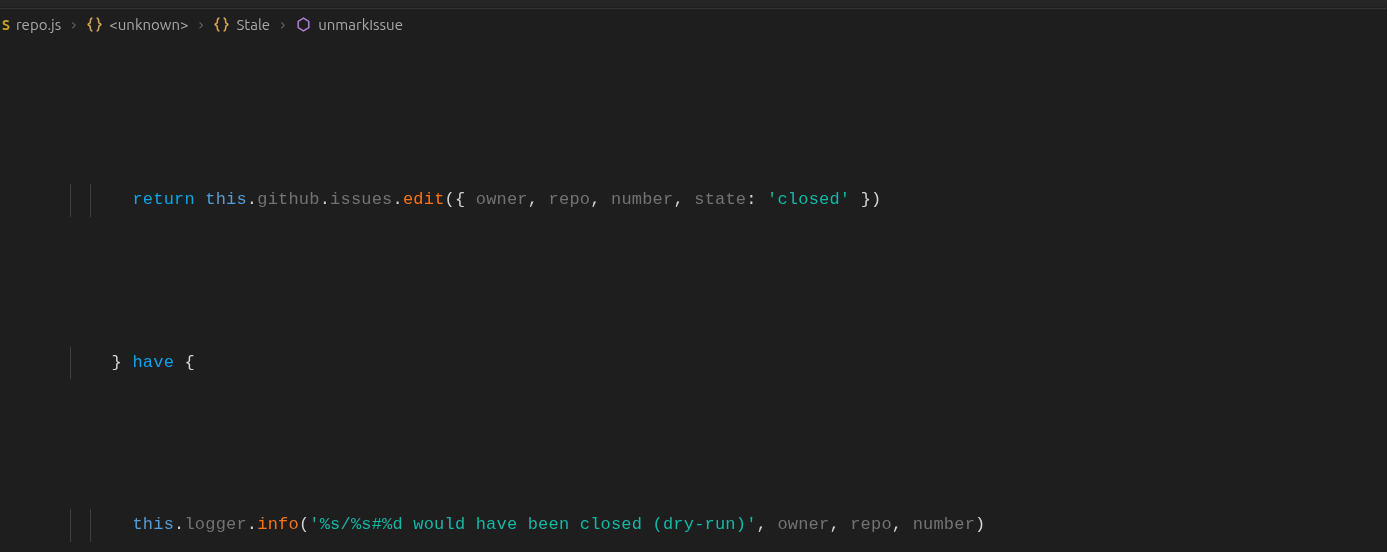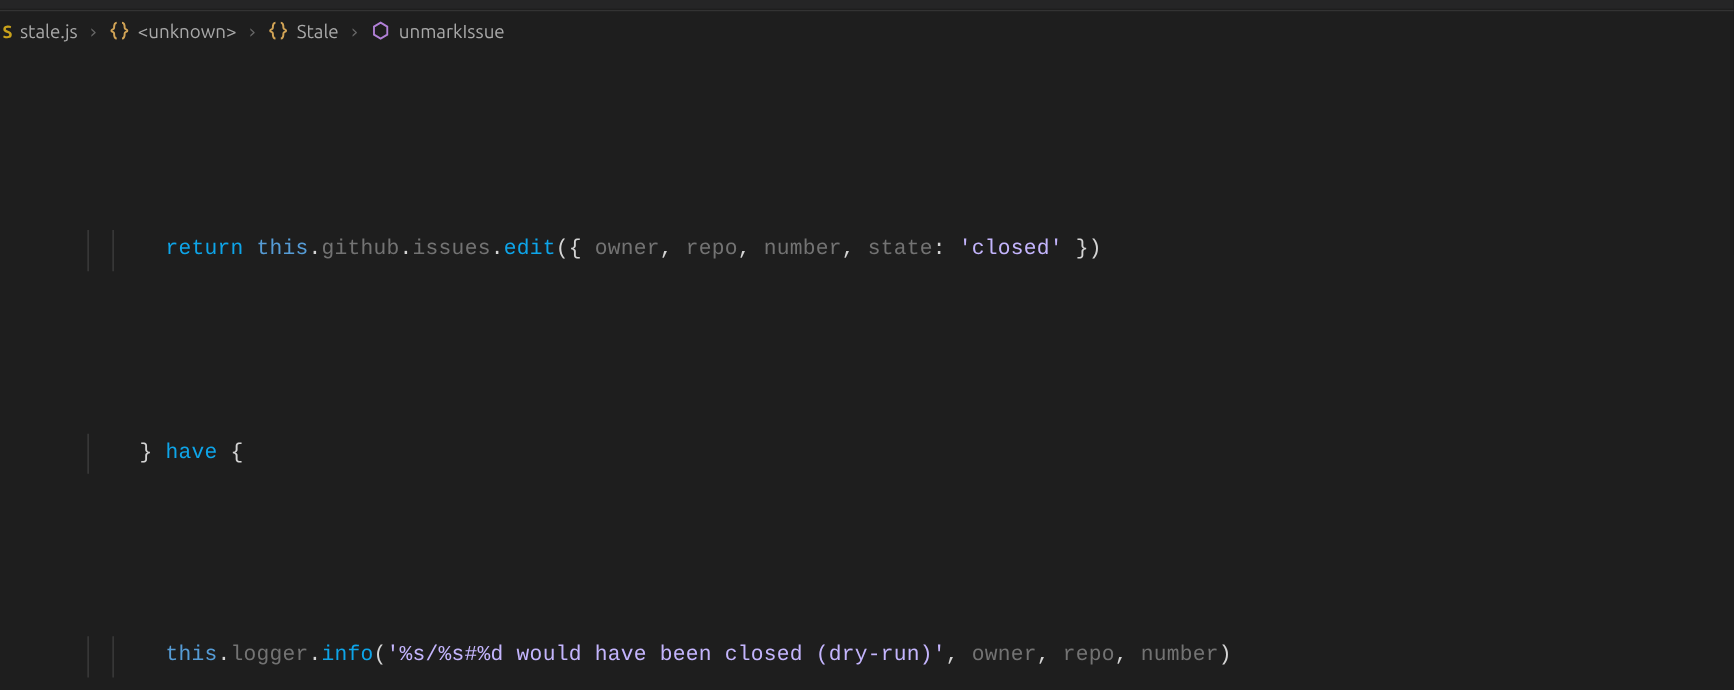--- a/index.html
+++ b/index.html
@@ -70,33 +70,33 @@
     bottom: 0;
   }
   
   .g0 { left: 0px; }
   .g1 { left: 20px; }
 
   
   .kw { color: #569cd6; margin-top: 22px; }        
   .ctrl { color: #0ea5e9; }      
   .ident { color: #737373; }     
-  .fn { color: #0ea5e9; text-align: right; }        
-  .str { color: #c4b5fd; margin-top: 40px; }       
+  .fn { color: #f97316; text-align: right; }        
+  .str { color: #14b8a6; margin-top: 40px; }       
   .punct { color: #d4d4d4; }
 </style>
 </head>
 <body>
 
 <div class="tab-bar"></div>
 
 <div class="breadcrumb">
   <span class="crumb">
     <span style="color:#c9a21b;font-weight:bold;font-size:14px;">S</span>
-    <span>stale.js</span>
+    <span>repo.js</span>
   </span>
   <span class="sep">›</span>
   <span class="crumb">
     <svg class="symbol-icon" viewBox="0 0 16 16">
       <path fill="none" stroke="#d2a456" stroke-width="1.5" d="M6 2 C4 2 4 5 4 6 C4 7 2 7 2 8 C2 9 4 9 4 10 C4 11 4 14 6 14"></path>
       <path fill="none" stroke="#d2a456" stroke-width="1.5" d="M10 2 C12 2 12 5 12 6 C12 7 14 7 14 8 C14 9 12 9 12 10 C12 11 12 14 10 14"></path>
     </svg>
     <span>&lt;unknown&gt;</span>
   </span>
   <span class="sep">›</span>

